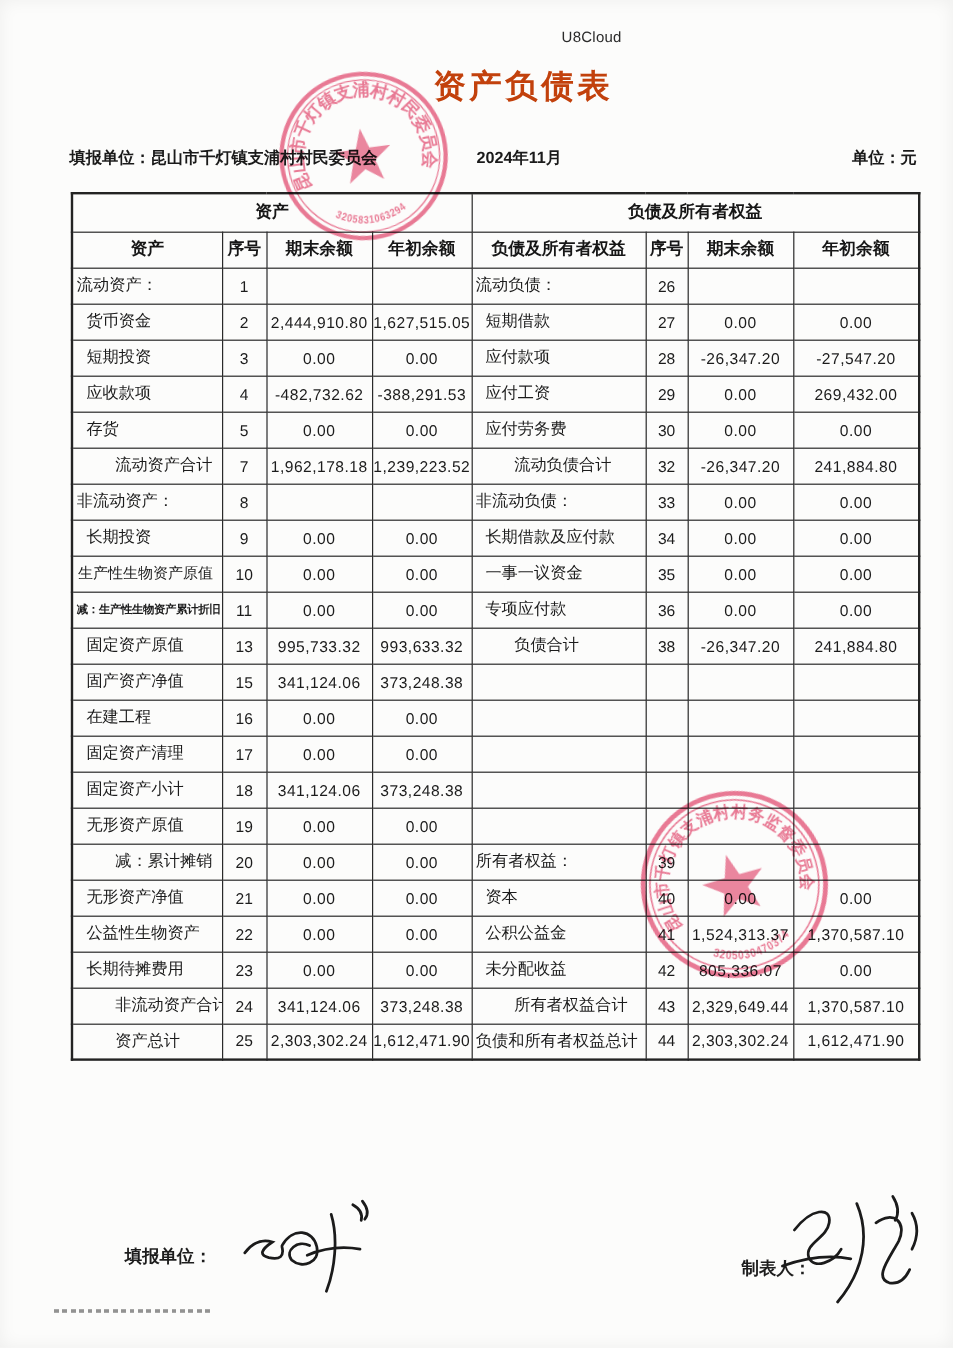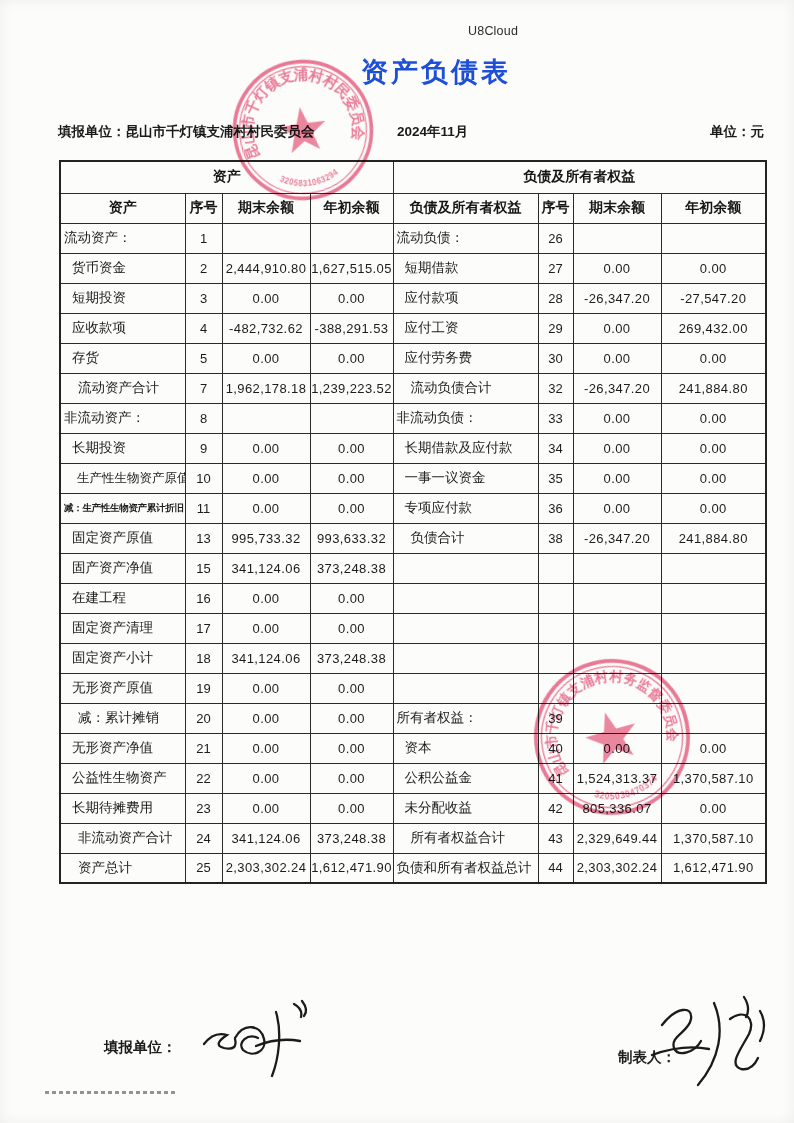--- a/index.html
+++ b/index.html
@@ -8,21 +8,21 @@
     position: relative;
     font-family: "Liberation Sans", "DejaVu Sans", sans-serif;
     background: var(--paper, #fcfcfb);
     color: var(--ink, #1c1c1c);
     overflow: hidden;
     box-shadow: inset 0 0 14px rgba(0,0,0,0.06);
   }
   .abs { position: absolute; }
 
   .watermark { left: 468px; top: 24px; font-size: 12.5px; color: #2b2b2b; letter-spacing: 0.2px; }
-  .doc-title { left: 361px; top: 54px; font-size: 27px; font-weight: 700; letter-spacing: 3px; color: #1d4ed8; }
+  .doc-title { left: 361px; top: 54px; font-size: 27px; font-weight: 700; letter-spacing: 3px; color: #c2410c; }
 
   .meta-line { top: 123px; font-size: 13.5px; font-weight: 600; color: #1a1a1a; }
   .filing-unit { left: 58px; }
   .period { left: 397px; text-align: right; }
   .currency { right: 30px; }
 
   .sheet-table-wrap { left: 59px; top: 160px; }
   table.sheet {
     table-layout: fixed; width: 706px;
     border-collapse: collapse;
@@ -33,22 +33,22 @@
     overflow: hidden; white-space: nowrap;
     vertical-align: middle;
   }
   table.sheet thead tr.group-row { height: 32px; }
   table.sheet thead tr.colhead-row { height: 30px; }
   table.sheet tbody tr { height: 30px; }
   table.sheet th { font-size: 14px; font-weight: 700; text-align: center; color: #161616; }
   td.label { font-size: 13.5px; text-align: left; font-weight: 500; }
   td.label.cat  { padding-left: 3px; }
   td.label.item { padding-left: 11px; }
-  td.label.sum  { padding-left: 17px; margin-top: 24px; }
-  td.label.long { padding-left: 16px; font-size: 12.5px; }
+  td.label.sum  { padding-left: 35px; margin-top: 24px; }
+  td.label.long { padding-left: 4px; font-size: 12.5px; }
   td.label.small{ padding-left: 3px; font-size: 9.5px; letter-spacing: -0.3px; font-weight: 700; }
   td.no  { font-size: 13px; text-align: center; }
   td.num { font-size: 13px; text-align: center; letter-spacing: 0.4px; }
 
   .stamp { mix-blend-mode: multiply; opacity: 0.82; color: var(--stamp-red, #e75d7f); filter: blur(0.2px); }
   .stamp-1 { left: 231px; top: 58px; width: 144px; height: 144px; transform: rotate(-8deg); }
   .stamp-2 { left: 532px; top: 657px; width: 160px; height: 160px; transform: rotate(-16deg); }
   .stamp svg { width: 100%; height: 100%; display: block; }
   .stamp text { font-family: "Liberation Sans", "DejaVu Sans", sans-serif; font-weight: 700; fill: currentColor; }
 

